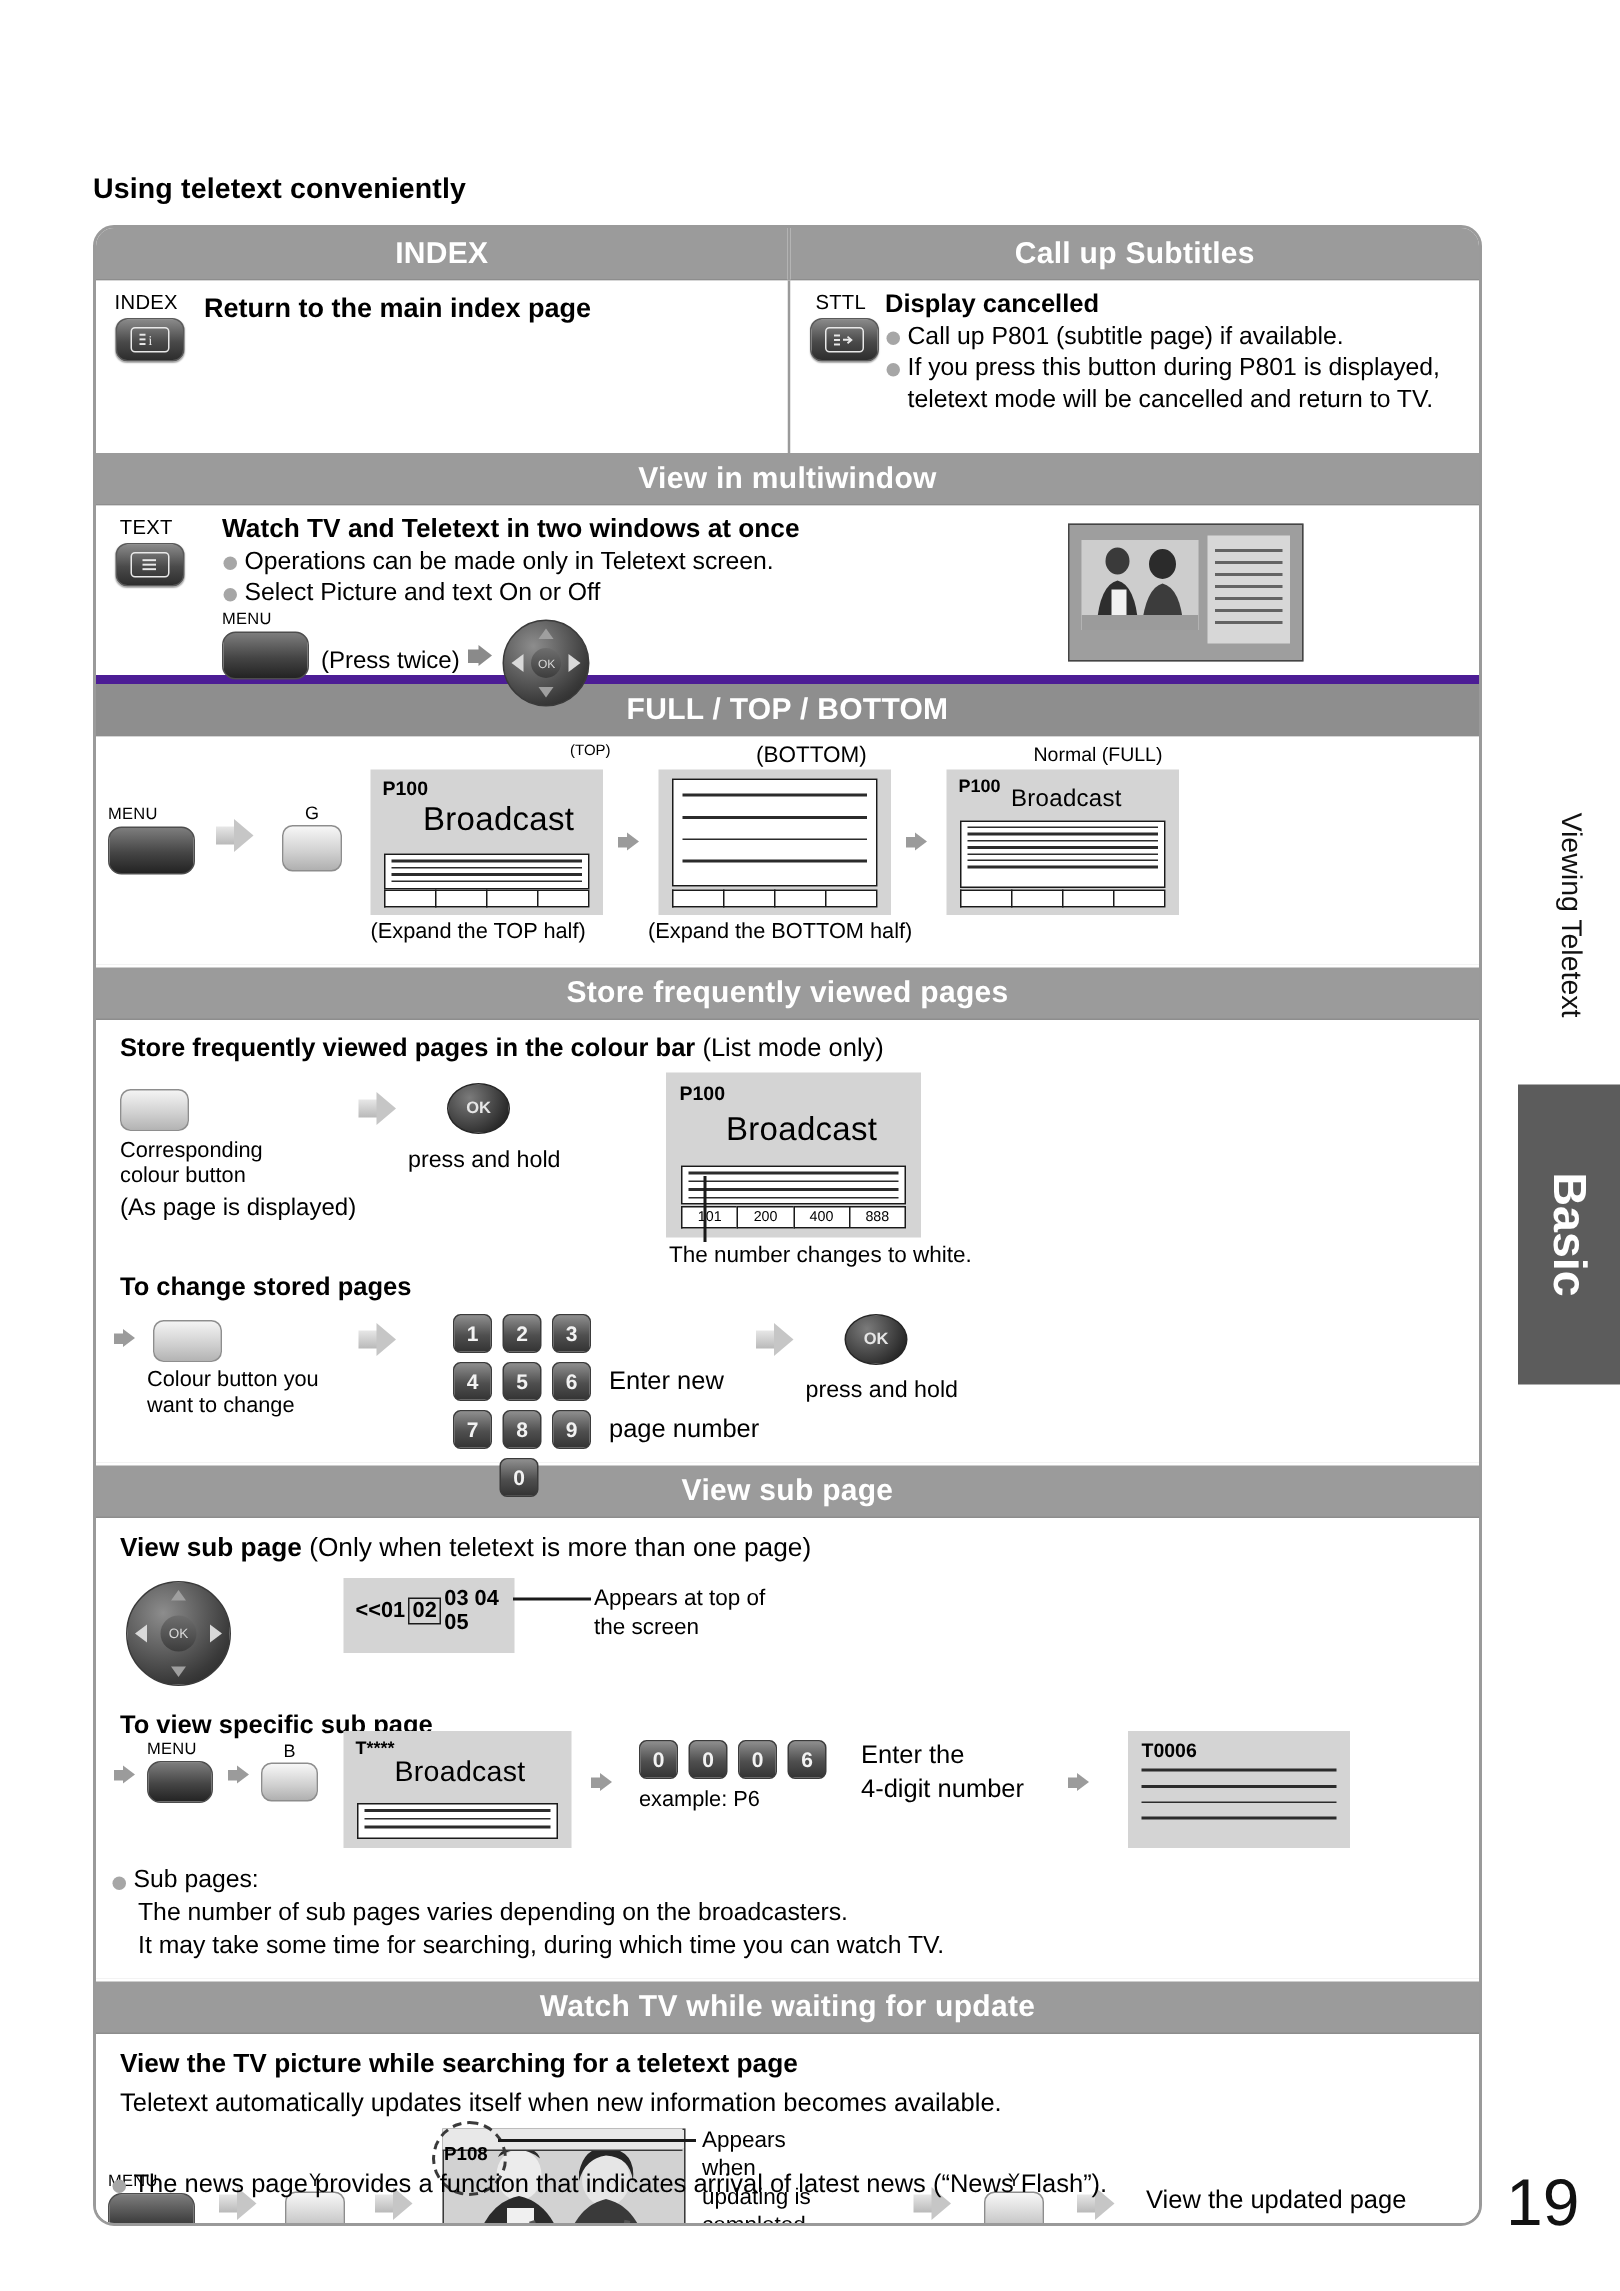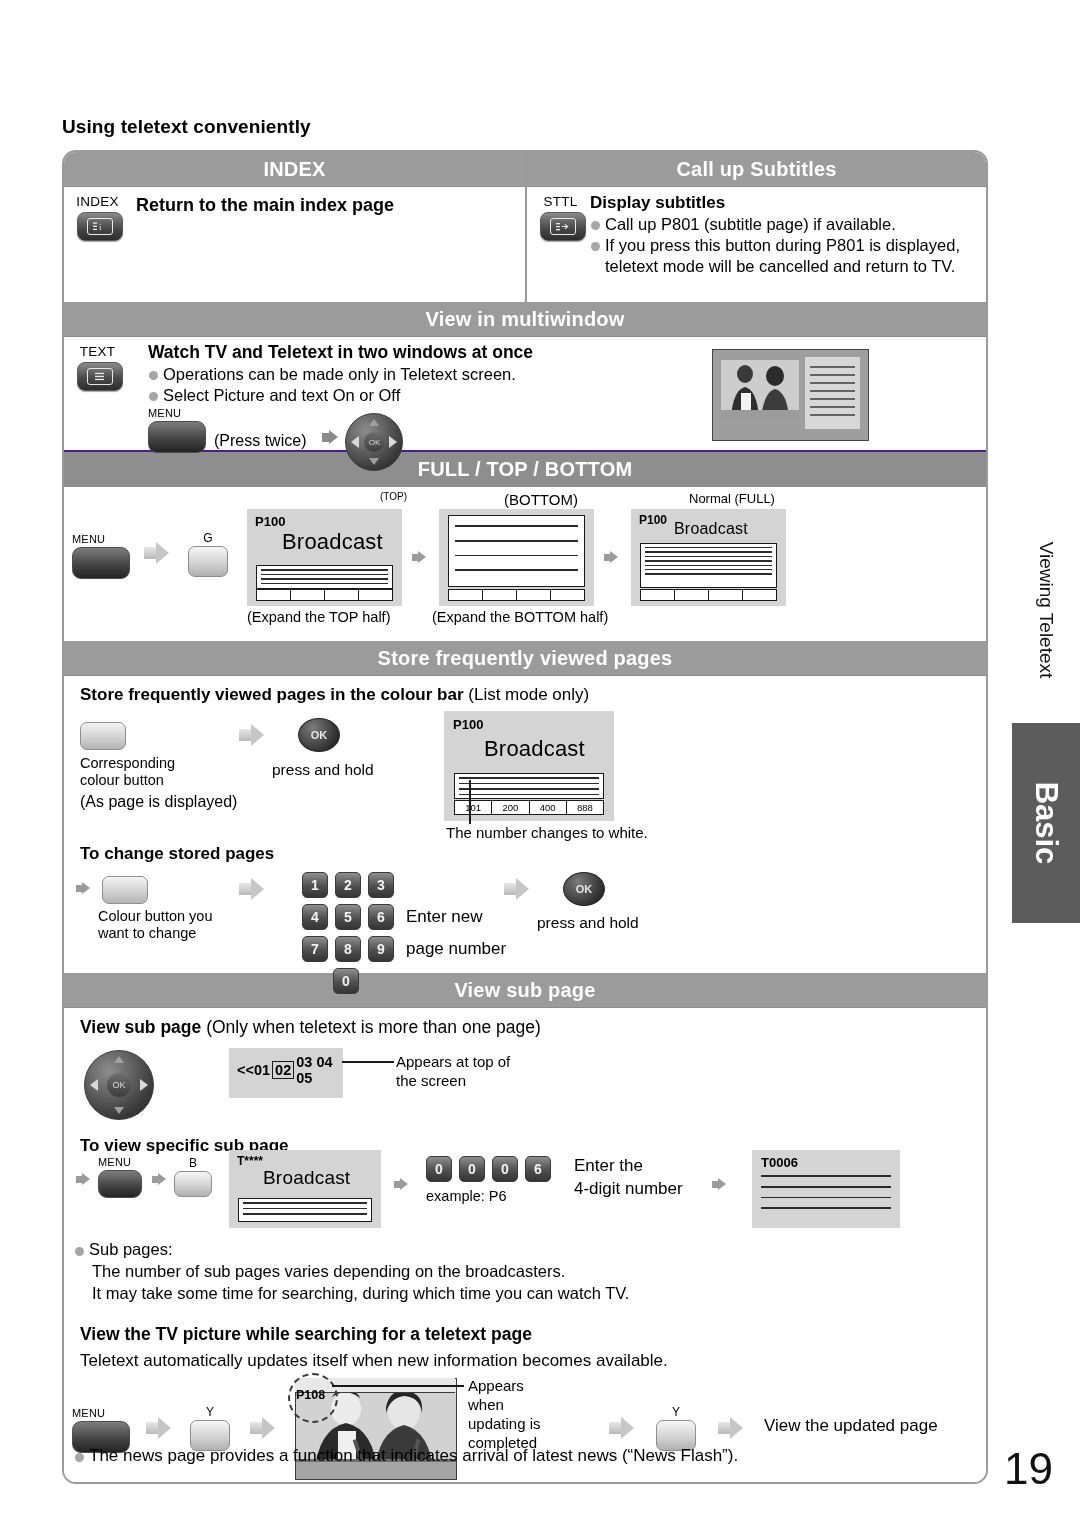--- a/index.html
+++ b/index.html
@@ -195,21 +195,21 @@
               <svg width="16" height="11" viewBox="0 0 16 11">
                 <rect x="1" y="2" width="4" height="1.3" fill="#e9e9e9"></rect>
                 <rect x="1" y="5" width="4" height="1.3" fill="#e9e9e9"></rect>
                 <rect x="1" y="8" width="4" height="1.3" fill="#e9e9e9"></rect>
                 <path d="M7 5.5 H12 M10 3.4 L12.6 5.6 L10 7.8" stroke="#e9e9e9" stroke-width="1.2" fill="none"></path>
               </svg>
             </span>
           </div>
         </div>
         <div style="position:absolute;left:63px;top:6px;width:390px;">
-          <div style="font-size:17px;font-weight:bold;">Display subtitles</div>
+          <div style="font-size:17px;font-weight:bold;">Display cancelled</div>
           <div class="bul" style="font-size:16.5px;line-height:21px;margin-top:1px;">Call up P801 (subtitle page) if available.</div>
           <div class="bul" style="font-size:16.5px;line-height:21px;">If you press this button during P801 is displayed, teletext mode will be cancelled and return to TV.</div>
         </div>
       </div>
     </div>
 
     <div class="band" style="width:100%">View in multiwindow</div>
     <div class="whitebox" style="height:113px;">
       <div style="position:absolute;left:8px;top:8px;">
         <div class="btnlabel">TEXT</div>
@@ -227,21 +227,21 @@
         <div style="font-size:17.5px;font-weight:bold;">Watch TV and Teletext in two windows at once</div>
         <div class="bul" style="font-size:16.5px;line-height:21px;margin-top:1px;">Operations can be made only in Teletext screen.</div>
         <div class="bul" style="font-size:16.5px;line-height:21px;">Select Picture and text On or Off</div>
       </div>
 
       <div style="position:absolute;left:84px;top:70px;display:flex;align-items:flex-end;">
         <div>
           <div class="menucap">MENU</div>
           <div class="darkrect" style="margin-top:2px;"></div>
         </div>
-        <div style="font-size:16px;margin:0 16px 3px 8px;">(Press twice)</div>
+        <div style="font-size:16px;margin:0 6px 3px 8px;">(Press twice)</div>
         <div class="arw sm" style="margin:0 6px 8px 0;"></div>
         <div class="dpad" style="margin-bottom:-18px;">
           <i class="up"></i>
           <i class="dn"></i>
           <i class="lf"></i>
           <i class="rt"></i>
           <span class="ok">OK</span>
         </div>
       </div>
 
@@ -266,21 +266,21 @@
                 <rect x="5" y="33" width="45" height="2"></rect>
               <rect x="5" y="41" width="45" height="2"></rect>
                 <rect x="5" y="49" width="45" height="2"></rect>
               <rect x="5" y="57" width="45" height="2"></rect>
             </g>
           </svg>
         </div>
       </div>
     </div>
 
-    <div class="band dark" style="width:100%;border-top:2px solid #4c1d95;text-align:center;">FULL / TOP / BOTTOM</div>
+    <div class="band dark" style="width:100%;border-top:6px solid #4c1d95;text-align:center;">FULL / TOP / BOTTOM</div>
     <div class="whitebox" style="height:152px;">
 
       <div style="position:absolute;left:316px;top:4px;font-size:10px;">(TOP)</div>
       <div style="position:absolute;left:440px;top:4px;font-size:15px;">(BOTTOM)</div>
       <div style="position:absolute;left:625px;top:4px;font-size:13px;">Normal (FULL)</div>
 
       <div style="position:absolute;left:8px;top:46px;">
         <div class="menucap">MENU</div>
         <div class="darkrect" style="margin-top:2px;"></div>
       </div>
@@ -518,20 +518,21 @@
           <div style="height:1.8px;background:#2b2b2b;margin-bottom:9px;"></div>
           <div style="height:1.8px;background:#2b2b2b;"></div>
         </div>
       </div>
 
       <div class="bul" style="position:absolute;left:10px;top:232px;font-size:16.5px;">Sub pages:</div>
       <div style="position:absolute;left:28px;top:254px;font-size:16.5px;">The number of sub pages varies depending on the broadcasters.</div>
       <div style="position:absolute;left:28px;top:276px;font-size:16.5px;">It may take some time for searching, during which time you can watch TV.</div>
     </div>
 
+    <div class="band" style="width:100%;border-top:2px solid #fff;">Watch TV while waiting for update</div>
     <div class="whitebox" style="height:215px;">
 
       <div style="position:absolute;left:16px;top:9px;font-size:17.5px;font-weight:bold;">View the TV picture while searching for a teletext page</div>
       <div style="position:absolute;left:16px;top:36px;font-size:17px;">Teletext automatically updates itself when new information becomes available.</div>
 
       <div style="position:absolute;left:8px;top:92px;">
         <div class="menucap">MENU</div>
         <div class="darkrect" style="margin-top:2px;"></div>
       </div>
       <div class="arw" style="position:absolute;left:82px;top:102px;"></div>

